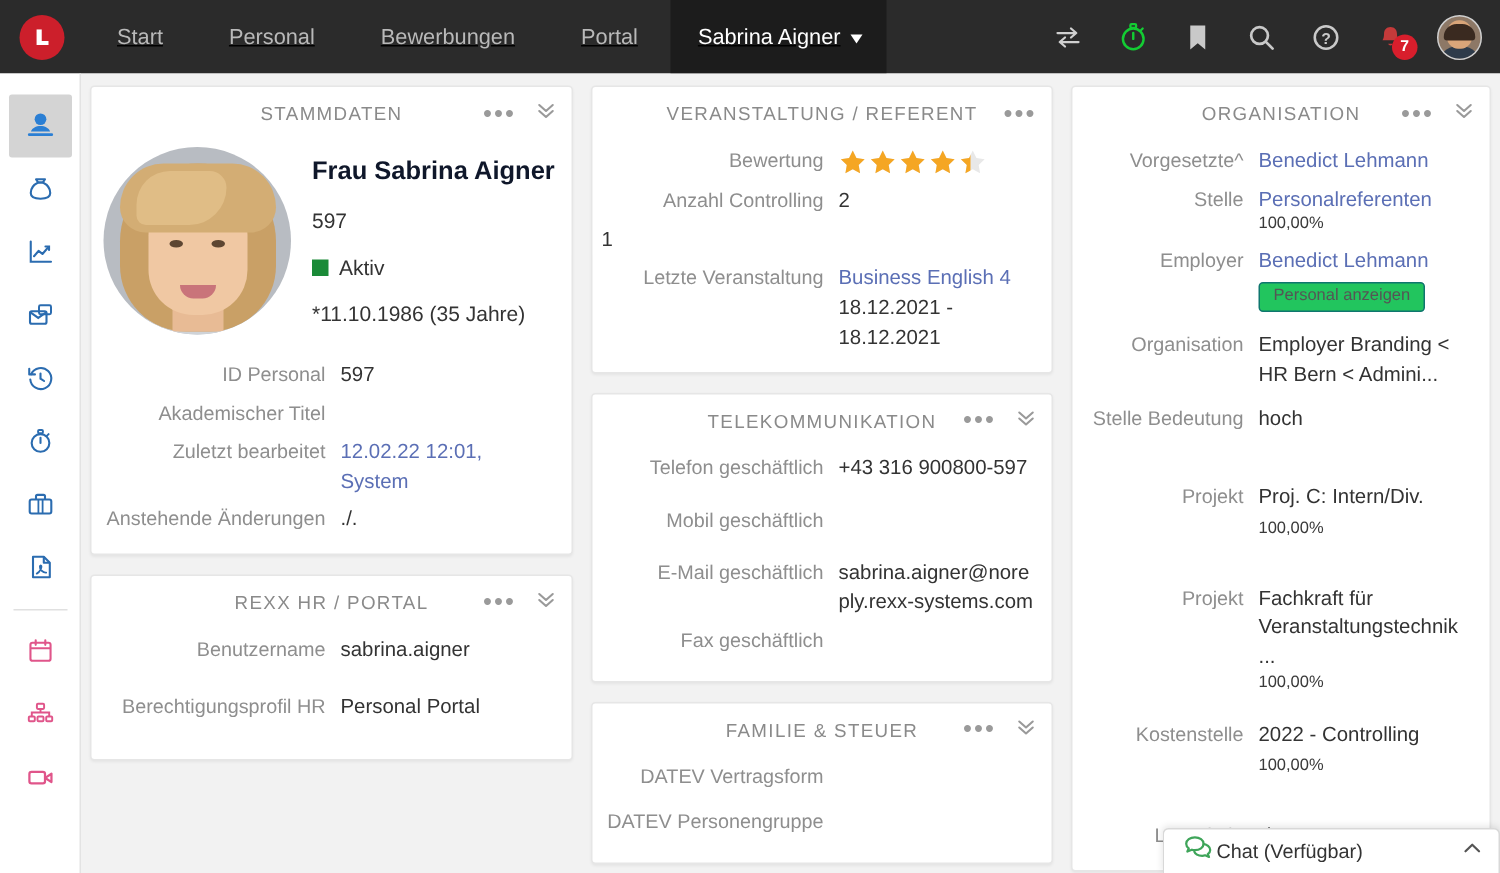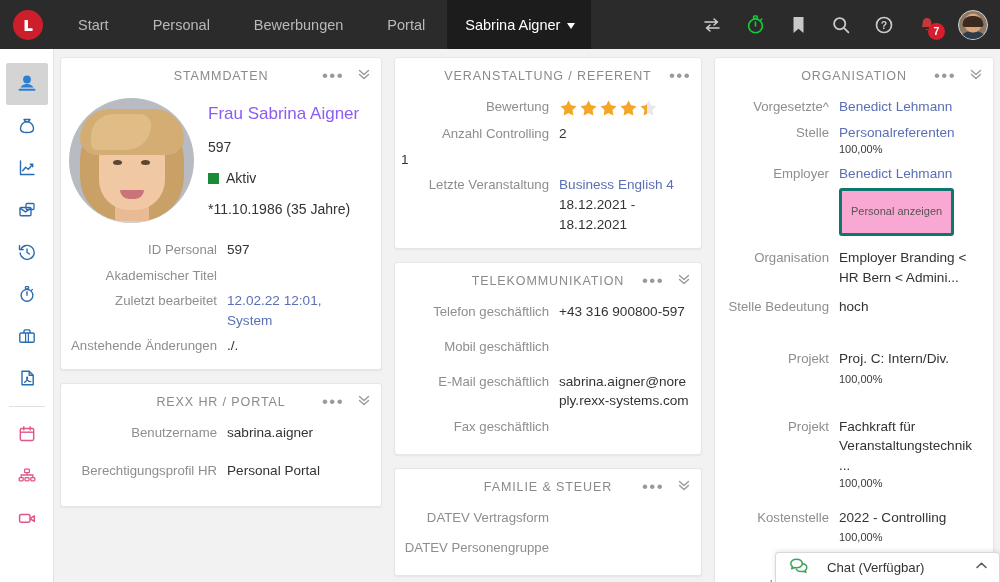--- a/index.html
+++ b/index.html
@@ -21,21 +21,21 @@
     width: 56px; display: flex; align-items: center; justify-content: center;
   }
   .logo {
     width: 30px; height: 30px; border-radius: 50%;
     background: #cc1f2b;
     display: flex; align-items: center; justify-content: center;
     color: #fff; font-size: 19px; font-weight: bold;
     font-family: "DejaVu Sans", sans-serif;
     line-height: 1;
   }
-  .navitems { display: flex; align-items: stretch; }
+  .navitems { display: flex; align-items: stretch; text-decoration: underline; }
   .navitem {
     display: flex; align-items: center;
     padding: 0 22px;
     color: #b9b9b9; font-size: 14.5px;
     white-space: nowrap;
   }
   .navitem.user {
     background: #1c1c1c; color: #ffffff;
     padding: 0 16px 0 18px;
     gap: 7px;
@@ -213,54 +213,54 @@
   .photo .eye.r { left: 72px; }
   .photo .mouth {
     position: absolute; left: 50%; top: 92px; transform: translateX(-50%);
     width: 24px; height: 9px; border-radius: 0 0 14px 14px; background: #c9747a;
   }
   .photo .shoulder {
     position: absolute; left: 50%; bottom: -6px; transform: translateX(-50%);
     width: 120px; height: 16px; border-radius: 60px 60px 0 0; background: #cfd3d8;
   }
   .person-info { padding-top: 6px; display: flex; flex-direction: column; gap: 15px; }
-  .pname { font-size: 17px; color: #8b5cf6; }
+  .pname { font-size: 17px; color: #0f172a; font-weight: bold; }
   .pid { font-size: 14px; color: #333; }
   .pstatus { font-size: 14px; color: #333; display: flex; align-items: center; gap: 7px; }
   .sq { width: 11px; height: 11px; background: #1a8a37; display: inline-block; }
   .pdob { font-size: 14px; color: #333; }
 
   
   .stars { display: flex; gap: 1px; padding-top: 2px; }
   .star { position: relative; width: 19px; height: 19px; }
   .star svg { position: absolute; left: 0; top: 0; }
   .star .fillclip { position: absolute; left: 0; top: 0; overflow: hidden; }
 
   
   .btn-small {
     display: inline-block;
-    border: 3px solid #0f766e; background: #f9a8d4;
+    border: 1px solid #0f766e; background: #22c55e;
     border-radius: 3px;
     font-size: 11px; color: #555;
-    padding: 13px 9px;
+    padding: 1px 9px;
     margin-top: 4px;
   }
 
   
   .chatbar {
     position: absolute; right: 0px; bottom: 0px;
     width: 225px; height: 30px;
     background: #ffffff;
     border: 1px solid #d8d8d8;
     border-bottom: none;
     border-radius: 4px 4px 0 0;
     display: flex; align-items: center;
     padding: 0 10px 0 13px;
     box-shadow: 0 -1px 5px rgba(0,0,0,0.10);
-    gap: 18px;
+    gap: 2px;
   }
   .chatbar .clabel { font-size: 13.2px; color: #333; }
   .chatbar .cchev { margin-left: auto; color: #555; }
 </style>
 </head>
 <body>
 
 <div class="topbar">
   <div class="logo-wrap">
     <div class="logo">ʟ</div>

